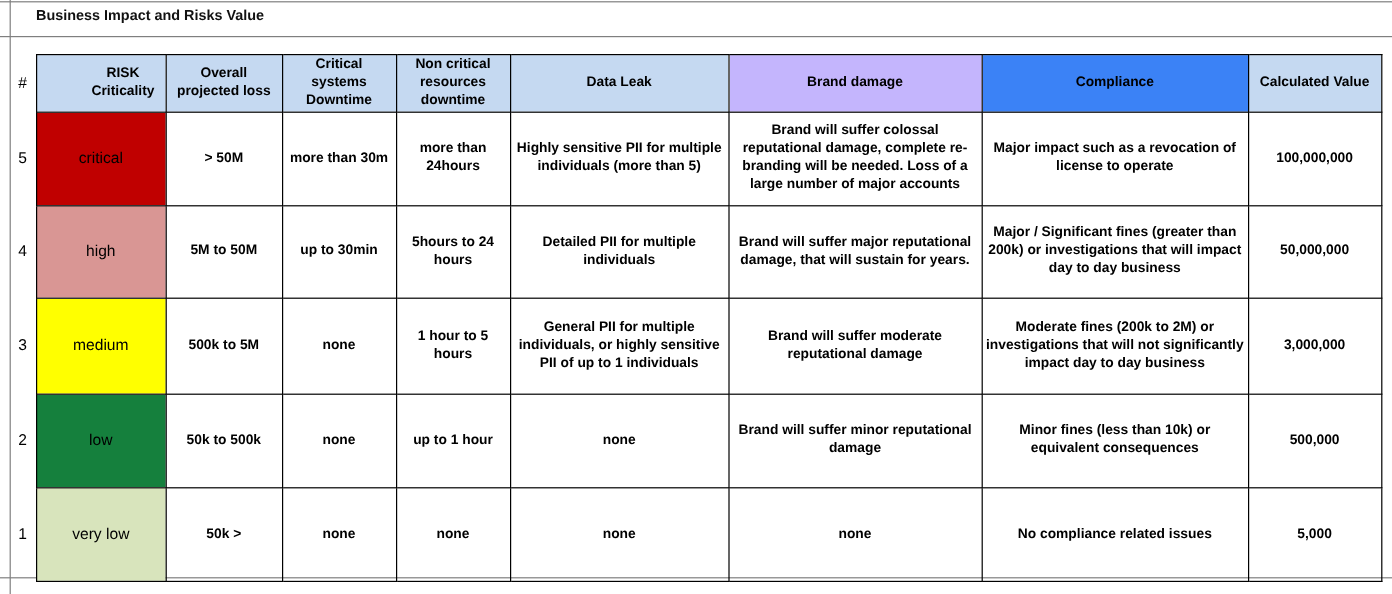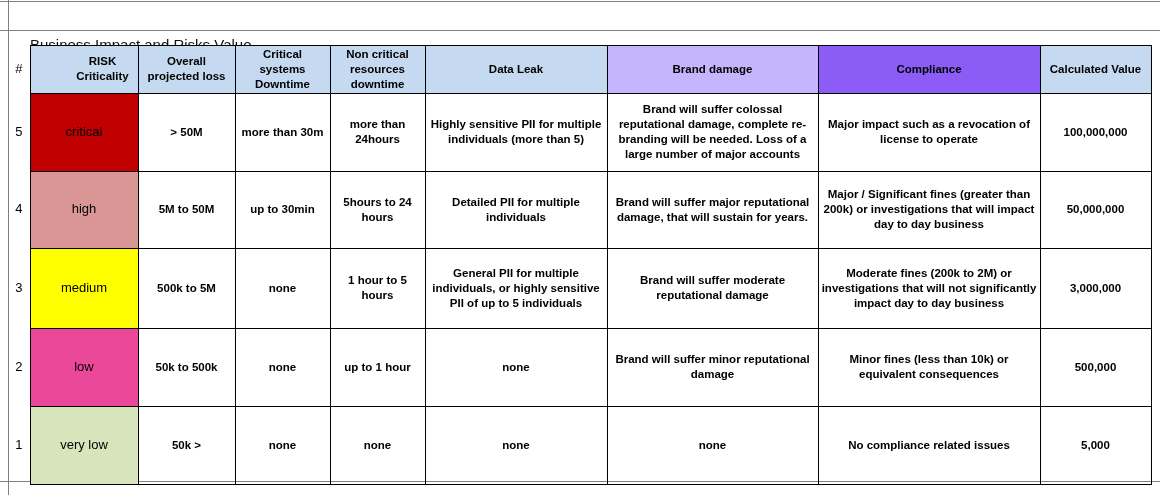--- a/index.html
+++ b/index.html
@@ -9,21 +9,21 @@
   
   .hline { position: absolute; left: 0; width: 1160px; height: 1px; background: #7f7f7f; }
   .vline { position: absolute; top: 0; width: 1px; height: 495px; background: #7f7f7f; }
   .line-top { top: 1px; }
   .line-title { top: 30px; }
   .line-bottom { top: 481px; }
   .line-left { left: 8px; }
 
   .page-title {
     position: absolute; left: 30px; top: 6px;
-    font-size: 15px; font-weight: normal; color: #111; margin-top: 30px;
+    font-size: 12px; font-weight: bold; color: #111;
   }
 
   table.impact {
     position: absolute; left: 8px; top: 45px;
     border-collapse: collapse; table-layout: fixed;
     font-size: 11.5px; font-weight: bold;
   }
   table.impact th, table.impact td {
     border: 1px solid #000;
     text-align: center; vertical-align: middle;
@@ -71,21 +71,21 @@
   </colgroup>
   <thead>
     <tr>
       <th class="gutter">#</th>
       <th style="background-color: rgb(197, 217, 241); padding-left: 40px;">RISK Criticality</th>
       <th style="background-color: rgb(197, 217, 241);">Overall projected loss</th>
       <th style="background-color: rgb(197, 217, 241);">Critical systems Downtime</th>
       <th style="background-color: rgb(197, 217, 241);">Non critical resources downtime</th>
       <th style="background-color: rgb(197, 217, 241);">Data Leak</th>
       <th style="background-color: #c4b5fd;">Brand damage</th>
-      <th style="background-color: #8b5cf6;">Compliance</th>
+      <th style="background-color: #3b82f6;">Compliance</th>
       <th style="background-color: rgb(197, 217, 241);">Calculated Value</th>
     </tr>
   </thead>
   <tbody>
     <tr class="r5">
       <td class="gutter">5</td>
       <td class="crit" style="background-color: rgb(192, 0, 0);">critical</td>
       <td>&gt; 50M</td>
       <td>more than 30m</td>
       <td>more than 24hours</td>
@@ -104,28 +104,28 @@
       <td>Brand will suffer major reputational damage, that will sustain for years.</td>
       <td>Major / Significant fines (greater than 200k) or investigations that will impact day to day business</td>
       <td class="calc">50,000,000</td>
     </tr>
     <tr class="r3">
       <td class="gutter">3</td>
       <td class="crit" style="background-color: rgb(255, 255, 0);">medium</td>
       <td>500k to 5M</td>
       <td>none</td>
       <td>1 hour to 5 hours</td>
-      <td>General PII for multiple individuals, or highly sensitive PII of up to 5 individuals</td>
+      <td>General PII for multiple individuals, or highly sensitive PII of up to 1 individuals</td>
       <td>Brand will suffer moderate reputational damage</td>
       <td>Moderate fines (200k to 2M) or investigations that will not significantly impact day to day business</td>
       <td class="calc">3,000,000</td>
     </tr>
     <tr class="r2">
       <td class="gutter">2</td>
-      <td class="crit" style="background-color: #ec4899;">low</td>
+      <td class="crit" style="background-color: #15803d;">low</td>
       <td>50k to 500k</td>
       <td>none</td>
       <td>up to 1 hour</td>
       <td>none</td>
       <td>Brand will suffer minor reputational damage</td>
       <td>Minor fines (less than 10k) or equivalent consequences</td>
       <td class="calc">500,000</td>
     </tr>
     <tr class="r1">
       <td class="gutter">1</td>

